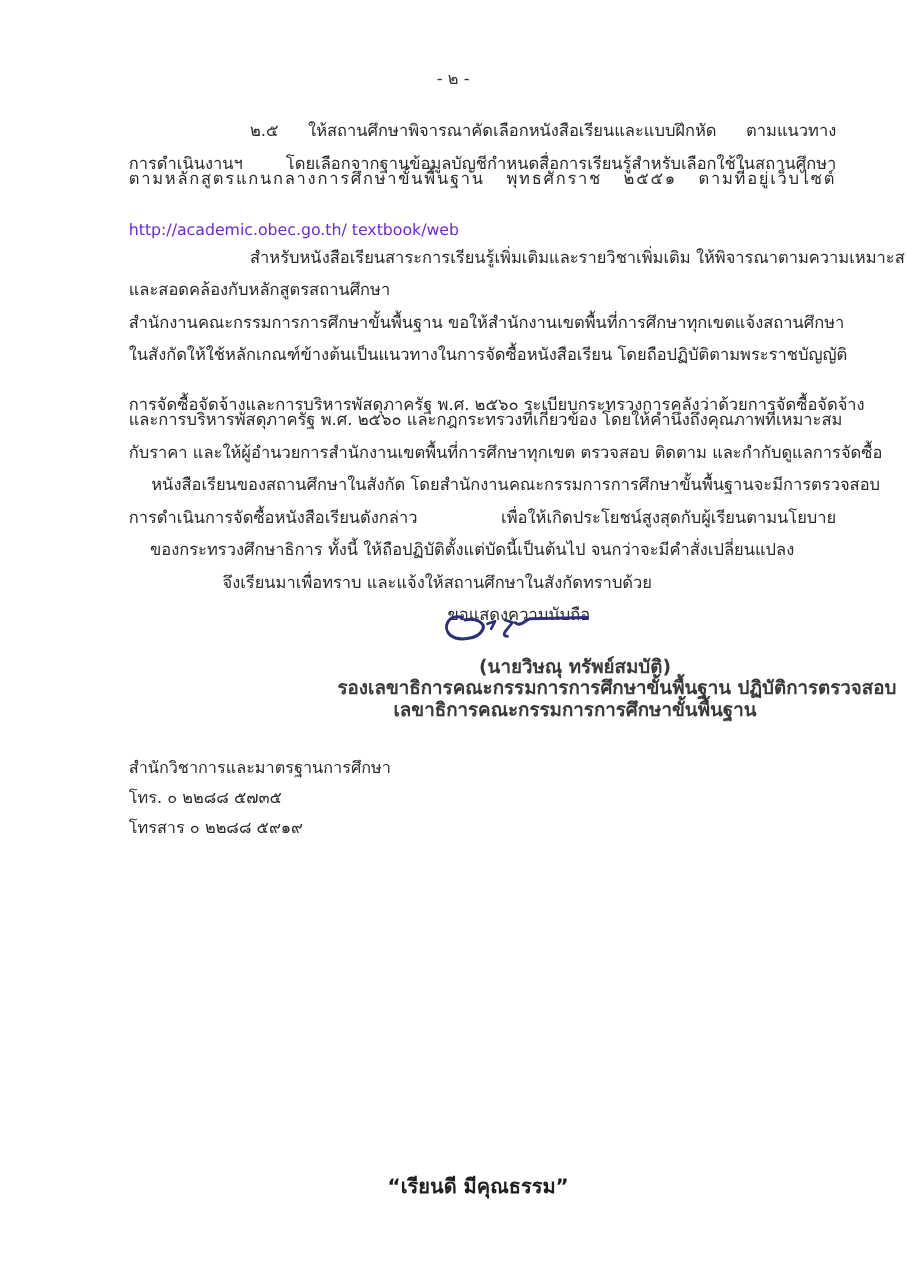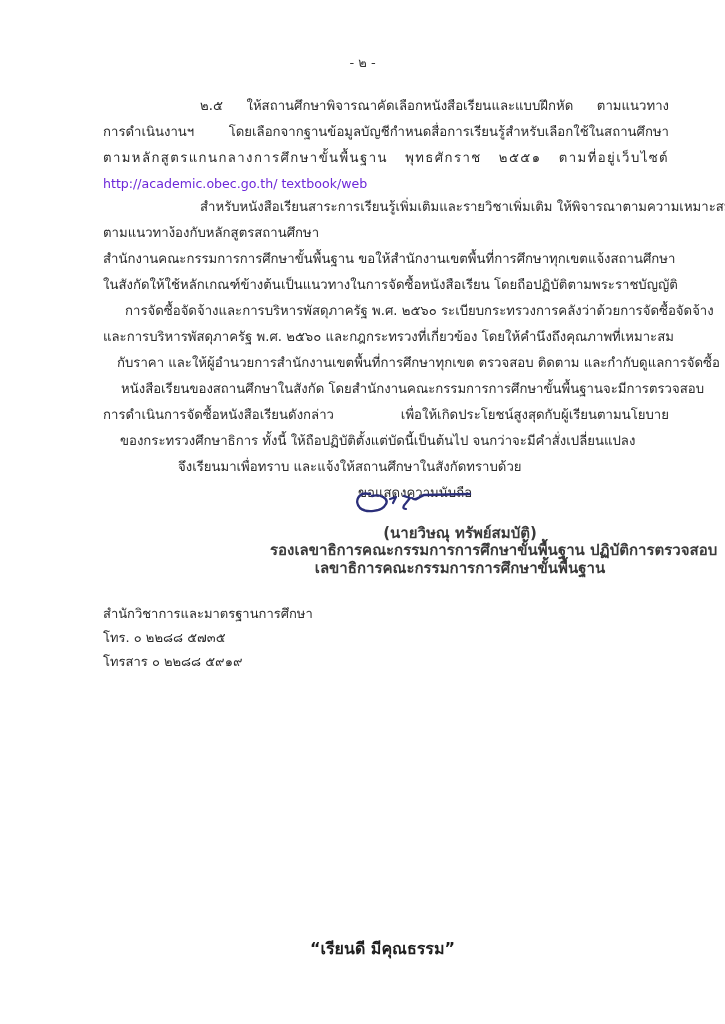--- a/index.html
+++ b/index.html
@@ -15,31 +15,31 @@
 </style>
 </head>
 <body>
 
 <div>
 
   <div class="abs pageno">- ๒ -</div>
 
   <div class="abs line" style="left:200px; top:93px; width:469px; text-align:justify; text-align-last:justify;">๒.๕ ให้สถานศึกษาพิจารณาคัดเลือกหนังสือเรียนและแบบฝึกหัด ตามแนวทาง</div>
   <div class="abs line just" style="top:119px;">การดำเนินงานฯ โดยเลือกจากฐานข้อมูลบัญชีกำหนดสื่อการเรียนรู้สำหรับเลือกใช้ในสถานศึกษา</div>
-  <div class="abs line just" style="top:145px; letter-spacing:1.4px;">ตามหลักสูตรแกนกลางการศึกษาขั้นพื้นฐาน พุทธศักราช ๒๕๕๑ ตามที่อยู่เว็บไซต์</div>
+  <div class="abs line just" style="top:131px; letter-spacing:1.4px;">ตามหลักสูตรแกนกลางการศึกษาขั้นพื้นฐาน พุทธศักราช ๒๕๕๑ ตามที่อยู่เว็บไซต์</div>
   <div class="abs line url" style="left:103px; top:171px;">http://academic.obec.go.th/ textbook/web</div>
 
   <div class="abs line" style="left:200px; top:194px; width:469px; text-align:justify; text-align-last:justify;">สำหรับหนังสือเรียนสาระการเรียนรู้เพิ่มเติมและรายวิชาเพิ่มเติม ให้พิจารณาตามความเหมาะสม</div>
-  <div class="abs line" style="left:103px; top:220px;">ตามแนวทาง้องกับหลักสูตรสถานศึกษา</div>
+  <div class="abs line" style="left:103px; top:220px;">และสอดคล้องกับหลักสูตรสถานศึกษา</div>
 
   <div class="abs line just" style="top:246px;">สำนักงานคณะกรรมการการศึกษาขั้นพื้นฐาน ขอให้สำนักงานเขตพื้นที่การศึกษาทุกเขตแจ้งสถานศึกษา</div>
   <div class="abs line just" style="top:272px;">ในสังกัดให้ใช้หลักเกณฑ์ข้างต้นเป็นแนวทางในการจัดซื้อหนังสือเรียน โดยถือปฏิบัติตามพระราชบัญญัติ</div>
-  <div class="abs line just" style="top:298px;margin-left:22px;">การจัดซื้อจัดจ้างและการบริหารพัสดุภาครัฐ พ.ศ. ๒๕๖๐ ระเบียบกระทรวงการคลังว่าด้วยการจัดซื้อจัดจ้าง</div>
+  <div class="abs line just" style="top:312px;">การจัดซื้อจัดจ้างและการบริหารพัสดุภาครัฐ พ.ศ. ๒๕๖๐ ระเบียบกระทรวงการคลังว่าด้วยการจัดซื้อจัดจ้าง</div>
   <div class="abs line just" style="top:324px;">และการบริหารพัสดุภาครัฐ พ.ศ. ๒๕๖๐ และกฎกระทรวงที่เกี่ยวข้อง โดยให้คำนึงถึงคุณภาพที่เหมาะสม</div>
-  <div class="abs line just" style="top:350px;margin-left:14px;">กับราคา และให้ผู้อำนวยการสำนักงานเขตพื้นที่การศึกษาทุกเขต ตรวจสอบ ติดตาม และกำกับดูแลการจัดซื้อ</div>
+  <div class="abs line just" style="top:350px;">กับราคา และให้ผู้อำนวยการสำนักงานเขตพื้นที่การศึกษาทุกเขต ตรวจสอบ ติดตาม และกำกับดูแลการจัดซื้อ</div>
   <div class="abs line just" style="top:376px;margin-left:18px;">หนังสือเรียนของสถานศึกษาในสังกัด โดยสำนักงานคณะกรรมการการศึกษาขั้นพื้นฐานจะมีการตรวจสอบ</div>
   <div class="abs line just" style="top:402px;">การดำเนินการจัดซื้อหนังสือเรียนดังกล่าว เพื่อให้เกิดประโยชน์สูงสุดกับผู้เรียนตามนโยบาย</div>
   <div class="abs line" style="left:120px; top:428px;text-align:right;">ของกระทรวงศึกษาธิการ ทั้งนี้ ให้ถือปฏิบัติตั้งแต่บัดนี้เป็นต้นไป จนกว่าจะมีคำสั่งเปลี่ยนแปลง</div>
 
   <div class="abs line" style="left:178px; top:454px;">จึงเรียนมาเพื่อทราบ และแจ้งให้สถานศึกษาในสังกัดทราบด้วย</div>
   <div class="abs line" style="left:358px; top:480px;">ขอแสดงความนับถือ</div>
 
   <div class="abs" style="left:352px; top:482px; width:130px; height:34px;">
     <svg width="130" height="34" viewBox="0 0 130 34">
       <path d="M18 12 C6 9 2 20 8 26 C14 31 30 30 34 22 C37 16 28 12 20 14" fill="none" stroke="#2b2f7a" stroke-width="2.4" stroke-linecap="round"></path>

